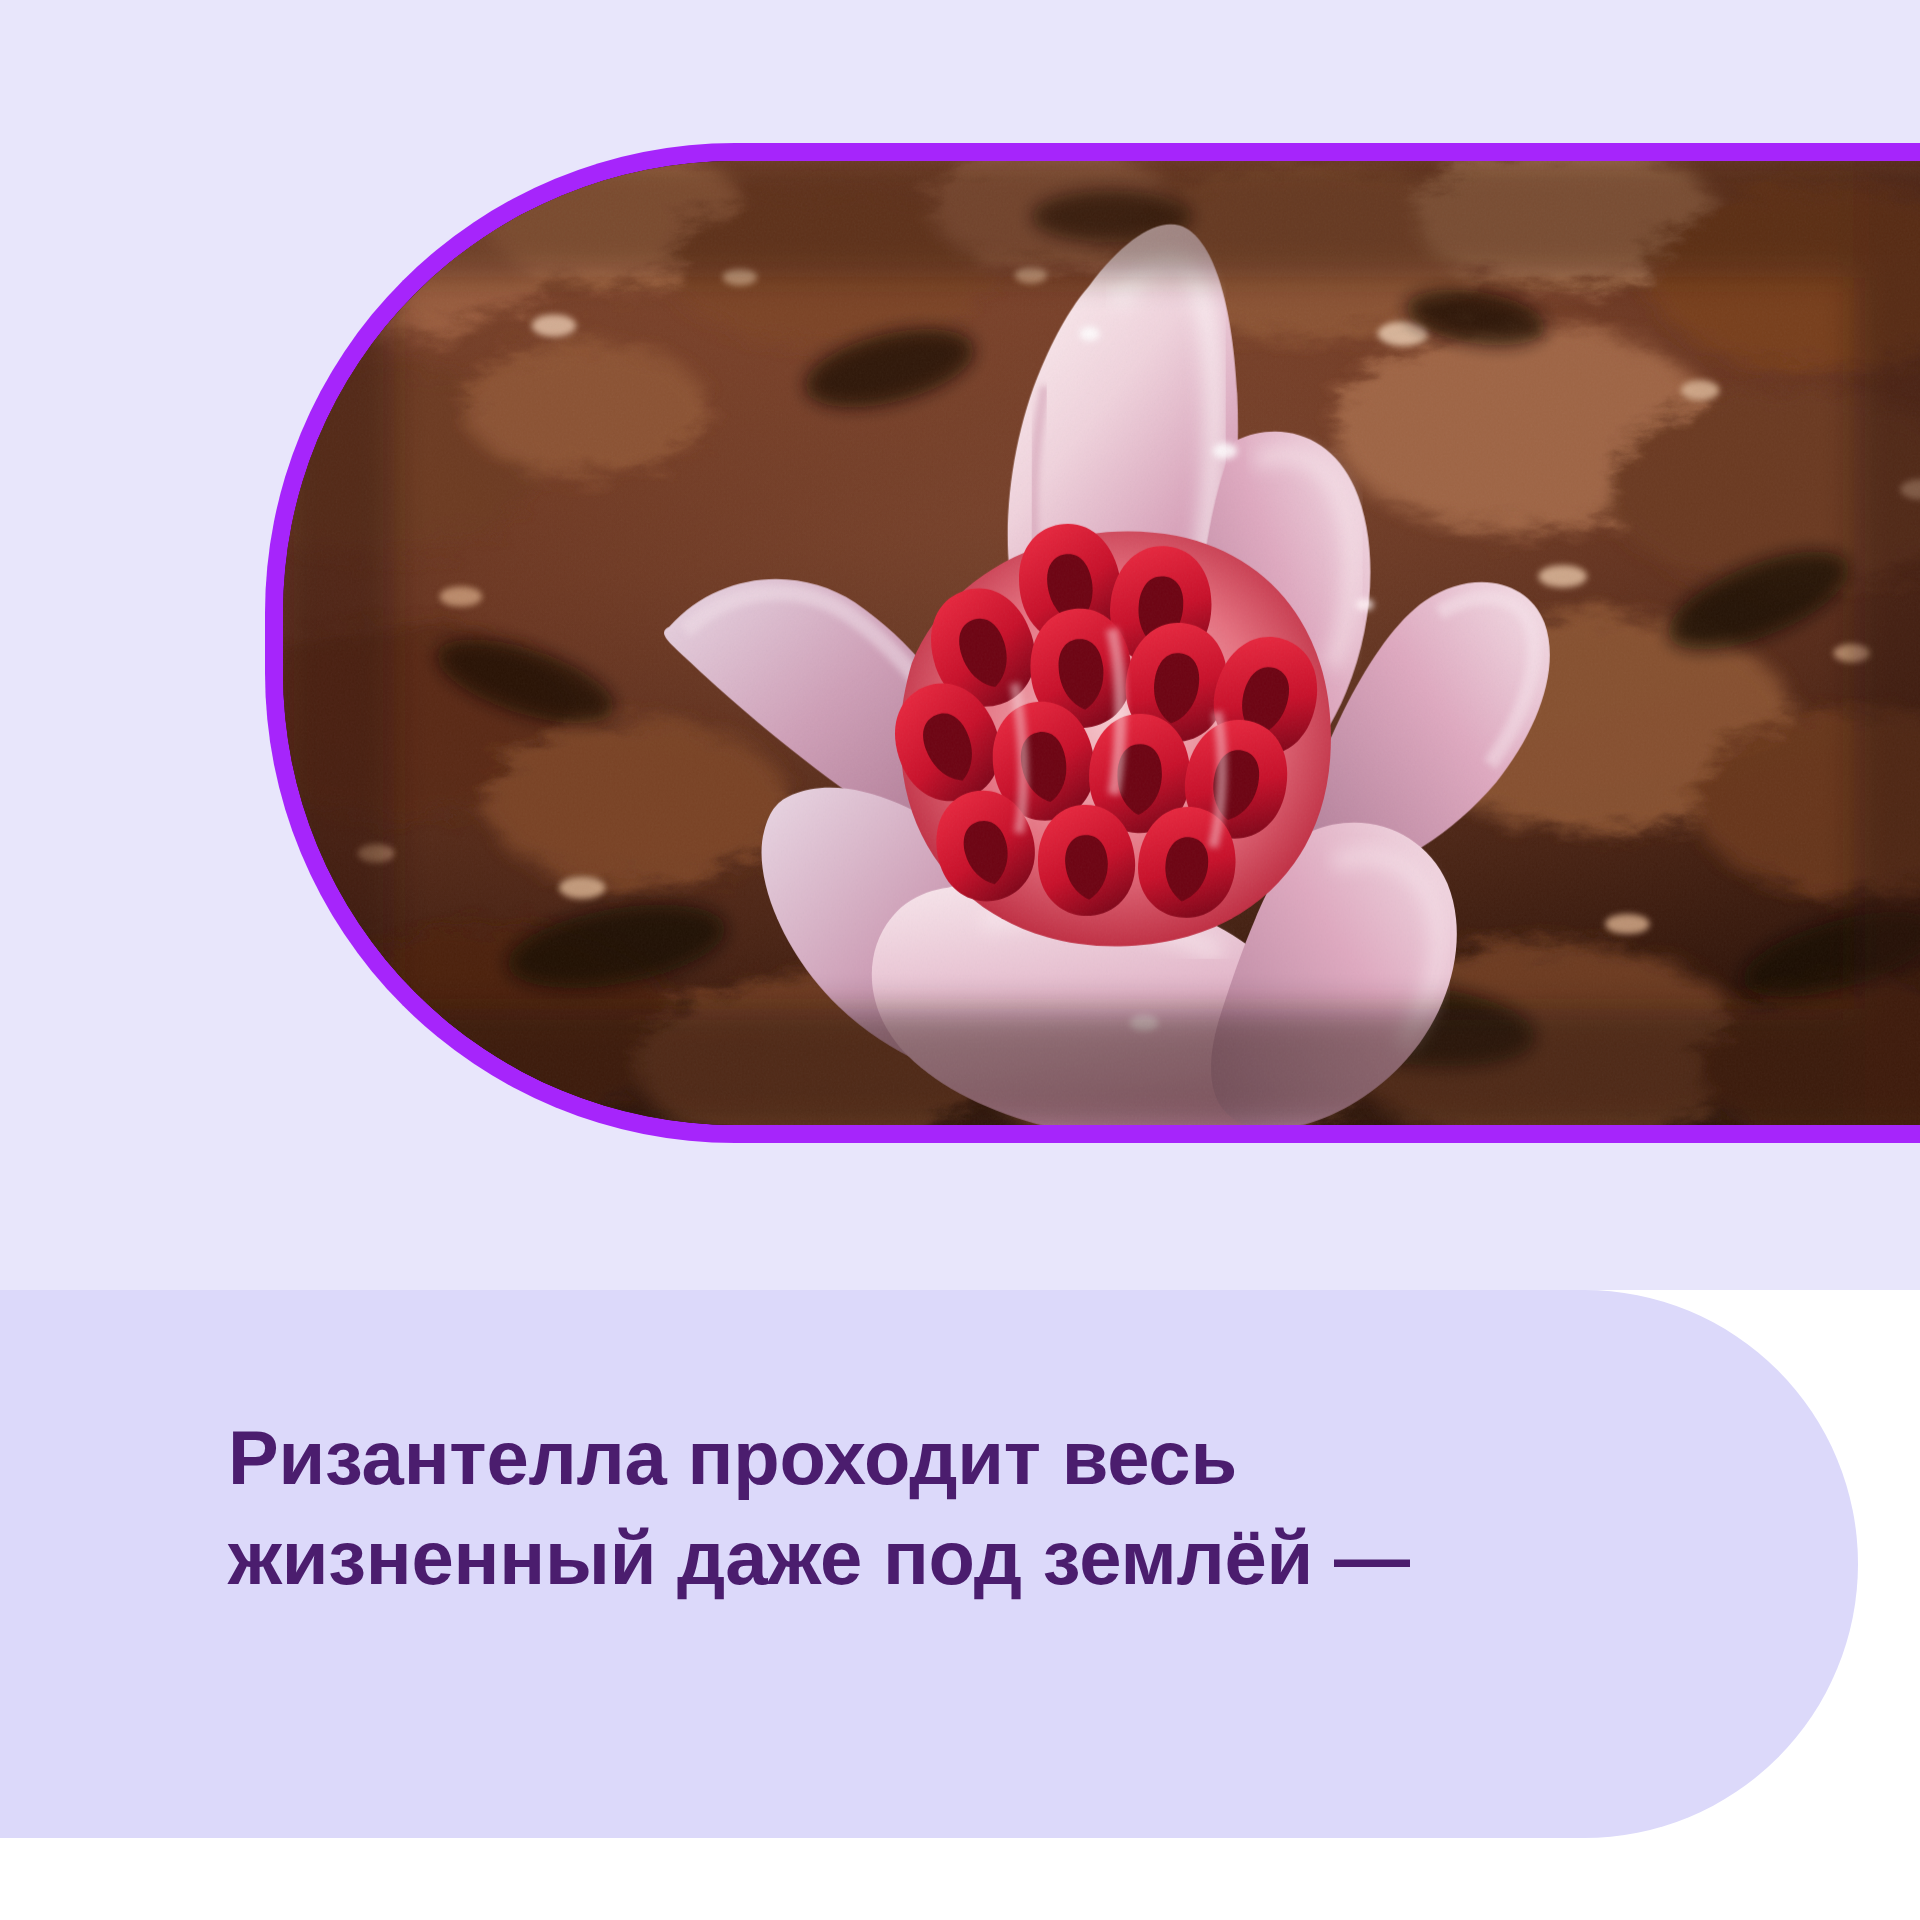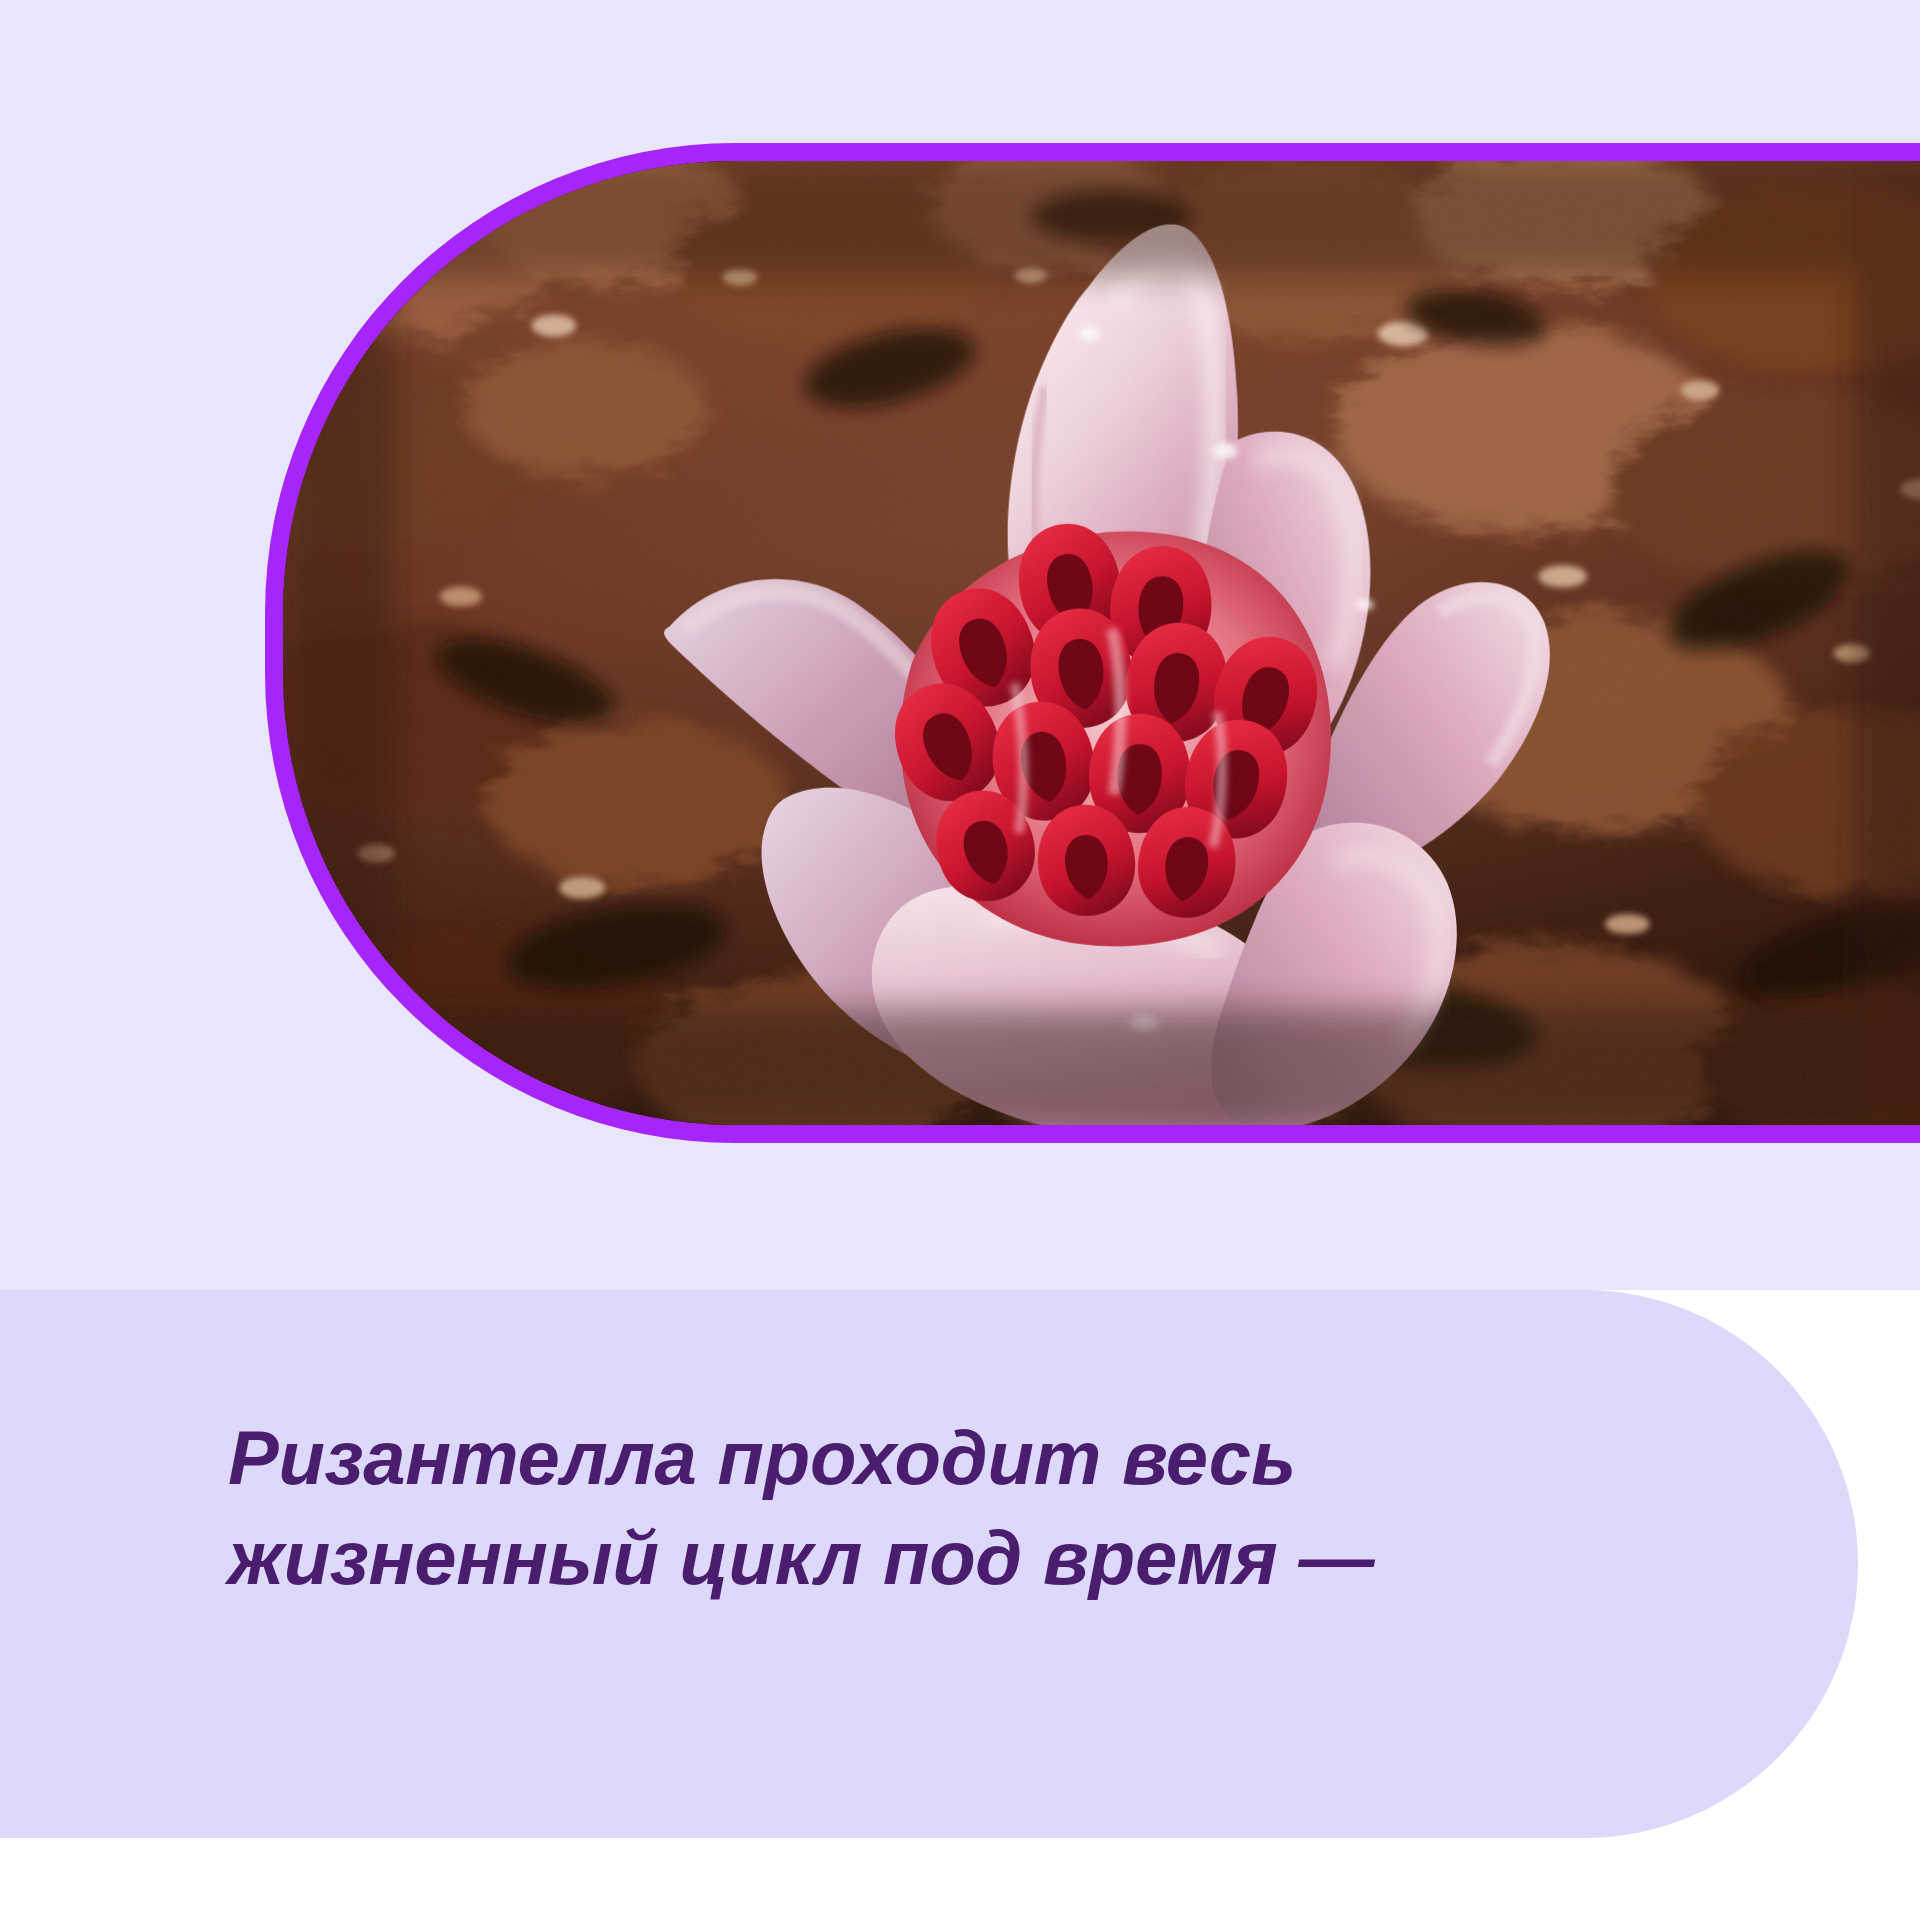--- a/index.html
+++ b/index.html
@@ -16,21 +16,20 @@
   }
 
   
   .stage {
     position: absolute;
     left: 0;
     top: 0;
     width: 1920px;
     height: 1920px;
     background: #ffffff;
-    font-style: italic;
   }
   .bg-upper {
     position: absolute;
     left: 0;
     top: 0;
     width: 1920px;
     height: 1290px;
     background: #e8e6fb;
   }
 
@@ -355,17 +354,17 @@
 
           <rect width="1664" height="964" filter="url(#grain)" opacity="0.18"></rect>
         </g>
       </svg>
     </div>
   </div>
 
   <div class="caption-card">
     <p class="caption-text">
       <span>Ризантелла проходит весь</span><br>
-      <span>жизненный цикл под время —</span><br>
+      <span>жизненный даже под землёй —</span><br>
     </p>
   </div>
 
 </div>
 
 </body></html>

